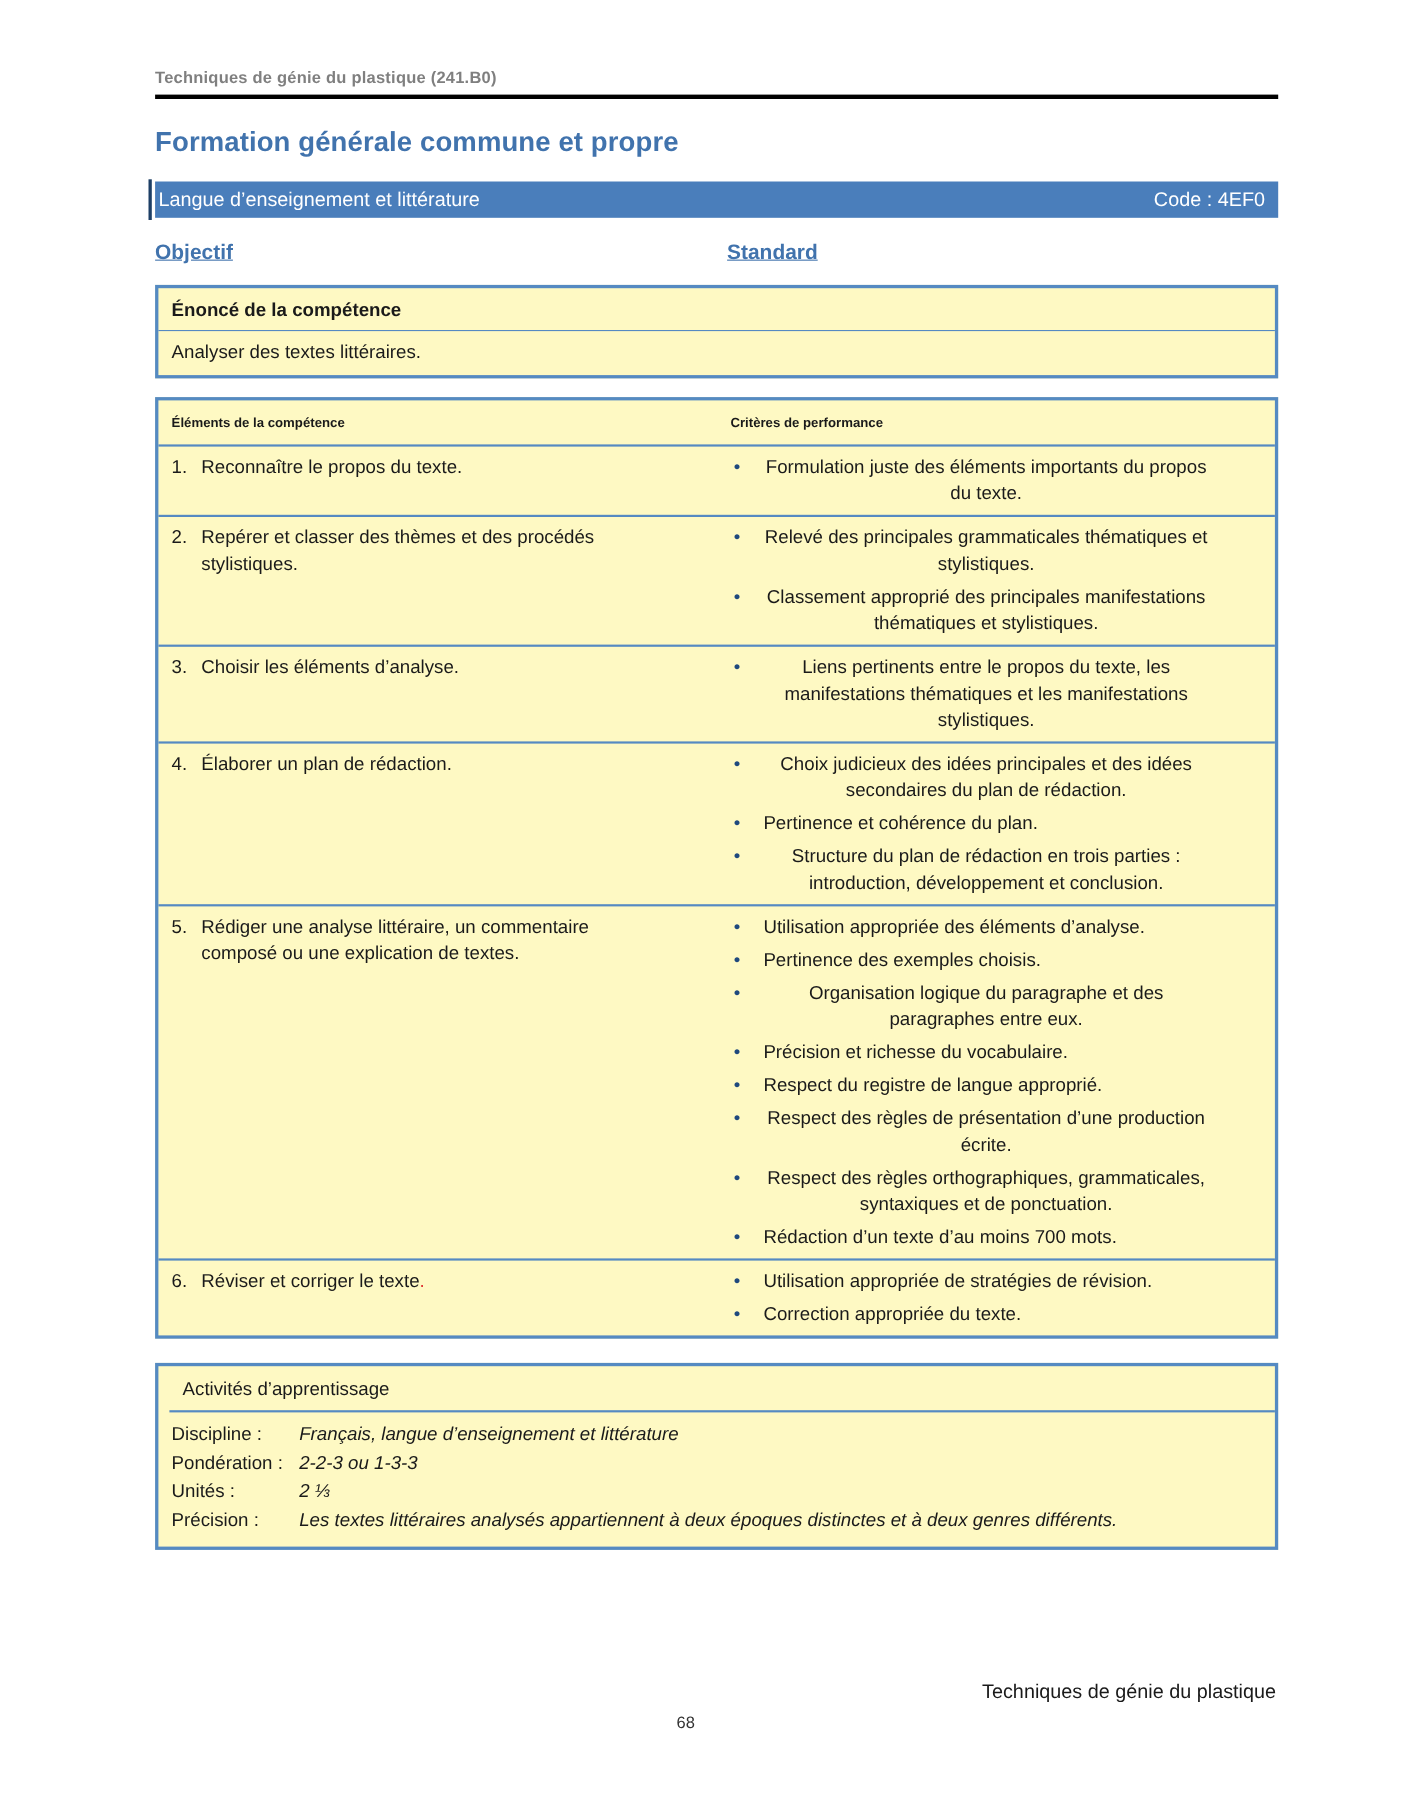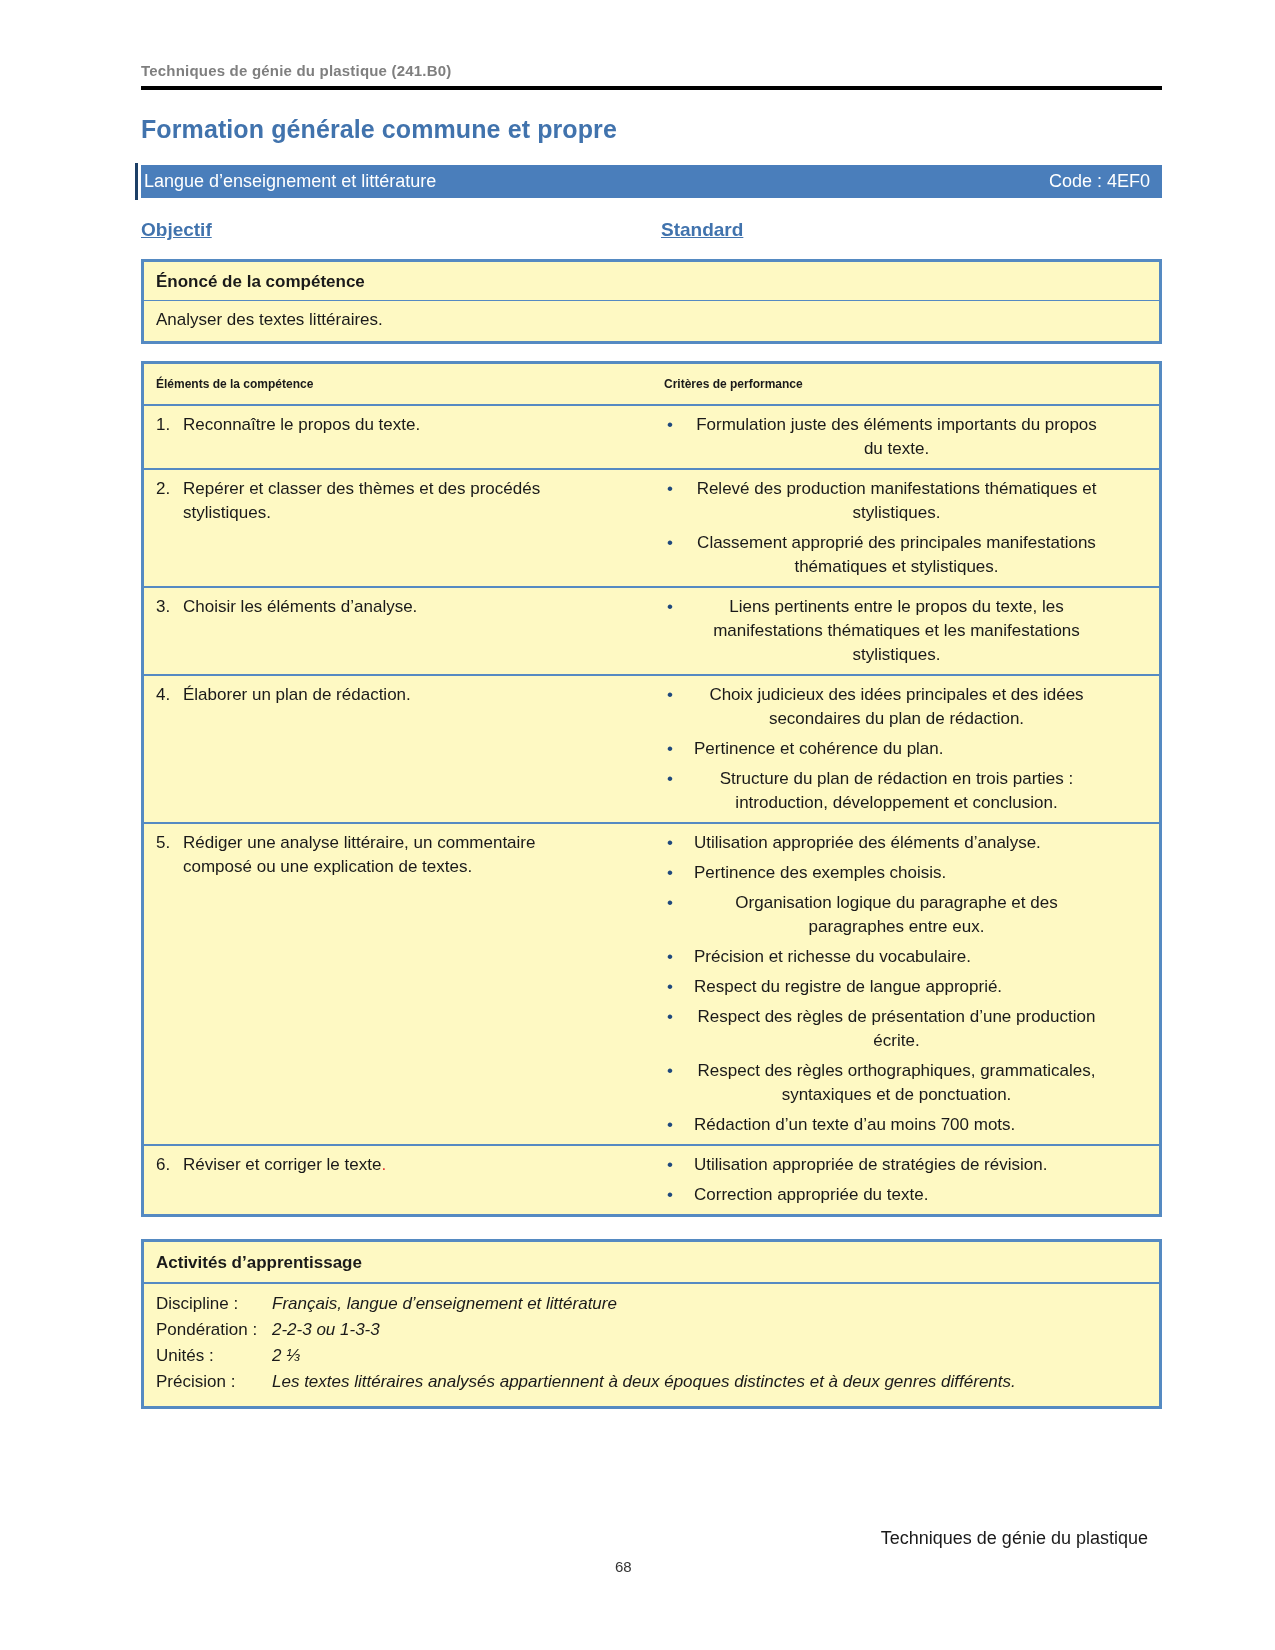--- a/index.html
+++ b/index.html
@@ -111,38 +111,39 @@
     flex: 0 0 30px;
     color: #1f497d;
     font-size: 17px; line-height: 24px;
     padding-left: 3px;
   }
   .crit-text { font-size: 17px; line-height: 24px; max-width: 405px; text-align: center; }
 
   
   .box-activites { margin-top: 22px; }
   .box-activites .box-head {
-    font-size: 17px; font-weight: bold;
+    font-size: 17px; font-weight: normal;
     padding: 10px 12px 8px 12px;
     border-bottom: 2px solid #558ac2;
     line-height: 22px;
+    margin-left: 10px;
   }
   .act-body { padding: 7px 12px 11px 12px; }
   .act-row {
     display: grid;
     grid-template-columns: 116px 1fr;
     font-size: 17px;
     line-height: 26px;
   }
   .act-value { max-width: 760px; font-style: italic; }
 
   
   .footer-program {
     position: absolute;
-    right: 127px; top: 1528px;
+    right: 115px; top: 1528px;
     font-size: 18px;
     color: #1a1a1a;
   }
   .page-number {
     position: absolute;
     left: 615px; top: 1558px;
     font-size: 15px;
     color: #333333;
   }
 </style>
@@ -189,21 +190,21 @@
           </div>
         </div>
         <div class="t-row">
           <div class="el-cell">
             <span class="el-num">2.</span>
             <span class="el-text">Repérer et classer des thèmes et des procédés stylistiques.</span>
           </div>
           <div class="crit-cell">
             <div class="crit-item">
               <span class="bullet">•</span>
-              <span class="crit-text">Relevé des production manifestations thématiques et stylistiques.</span>
+              <span class="crit-text">Relevé des principales grammaticales thématiques et stylistiques.</span>
             </div>
             <div class="crit-item">
               <span class="bullet">•</span>
               <span class="crit-text">Classement approprié des principales manifestations thématiques et stylistiques.</span>
             </div>
           </div>
         </div>
         <div class="t-row">
           <div class="el-cell">
             <span class="el-num">3.</span>

